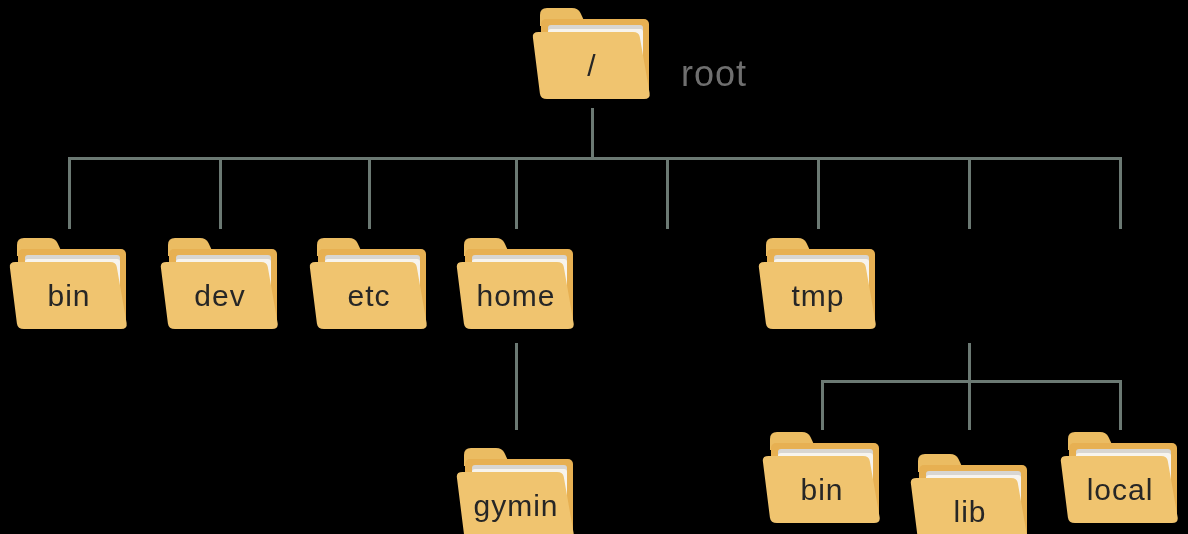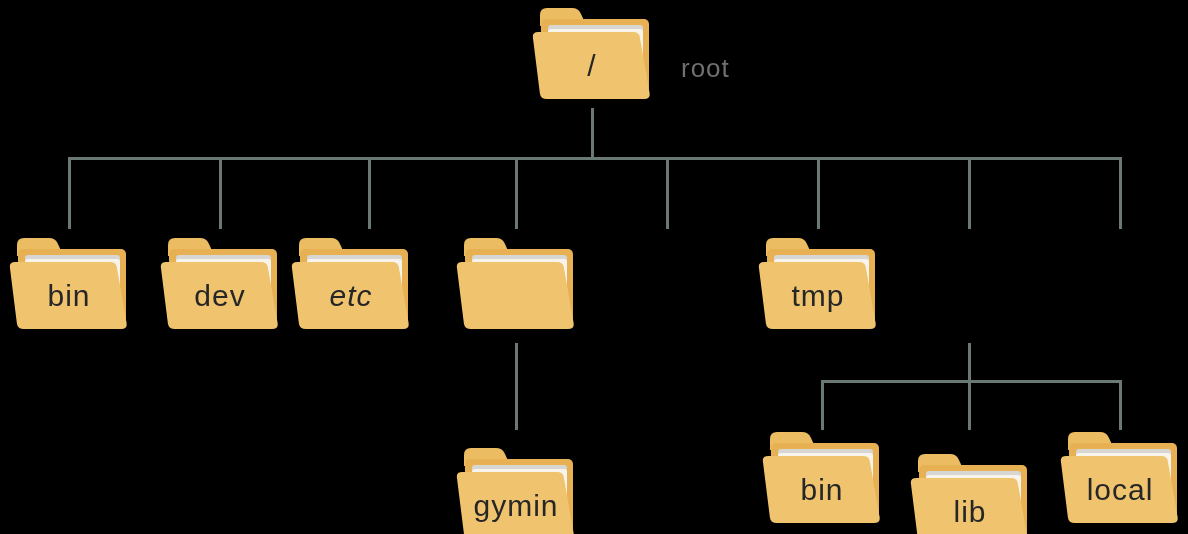--- a/index.html
+++ b/index.html
@@ -22,21 +22,21 @@
     display: flex; align-items: center; justify-content: center;
     font-size: 30px;
     font-weight: 400;
     letter-spacing: 1px;
     color: var(--label, #262626);
     user-select: none;
   }
   .note {
     position: absolute;
     left: 681px; top: 53px;
-    font-size: 26px;
+    font-size: 36px;
     letter-spacing: 1px;
     color: var(--note, #6F6F6F);
   }
   .line { position: absolute; background: var(--connector, #6B7973); }
   .vline { width: 3px; }
   .hline { height: 3px; }
   .defs { position: absolute; width: 0; height: 0; overflow: hidden; }
 </style>
 </head>
 <body>
@@ -84,30 +84,31 @@
         <use href="#folder-sym"></use>
       </svg>
     <div class="flabel">bin</div>
   </div>
   <div class="node" style="left:160px; top:238px;">
     <svg class="ficon" viewBox="0 0 120 92">
         <use href="#folder-sym"></use>
       </svg>
     <div class="flabel">dev</div>
   </div>
-  <div class="node" style="left:291px; top:238px;font-style:italic;">
+  <div class="node" style="left:309px; top:238px;">
     <svg class="ficon" viewBox="0 0 120 92">
         <use href="#folder-sym"></use>
       </svg>
     <div class="flabel">etc</div>
   </div>
   <div class="node" style="left:456px; top:238px;">
     <svg class="ficon" viewBox="0 0 120 92">
         <use href="#folder-sym"></use>
       </svg>
+    <div class="flabel">home</div>
   </div>
   <div class="node" style="left:758px; top:238px;text-align:right;">
     <svg class="ficon" viewBox="0 0 120 92">
         <use href="#folder-sym"></use>
       </svg>
     <div class="flabel">tmp</div>
   </div>
 
   <div class="node" style="left:456px; top:448px;">
     <svg class="ficon" viewBox="0 0 120 92">

